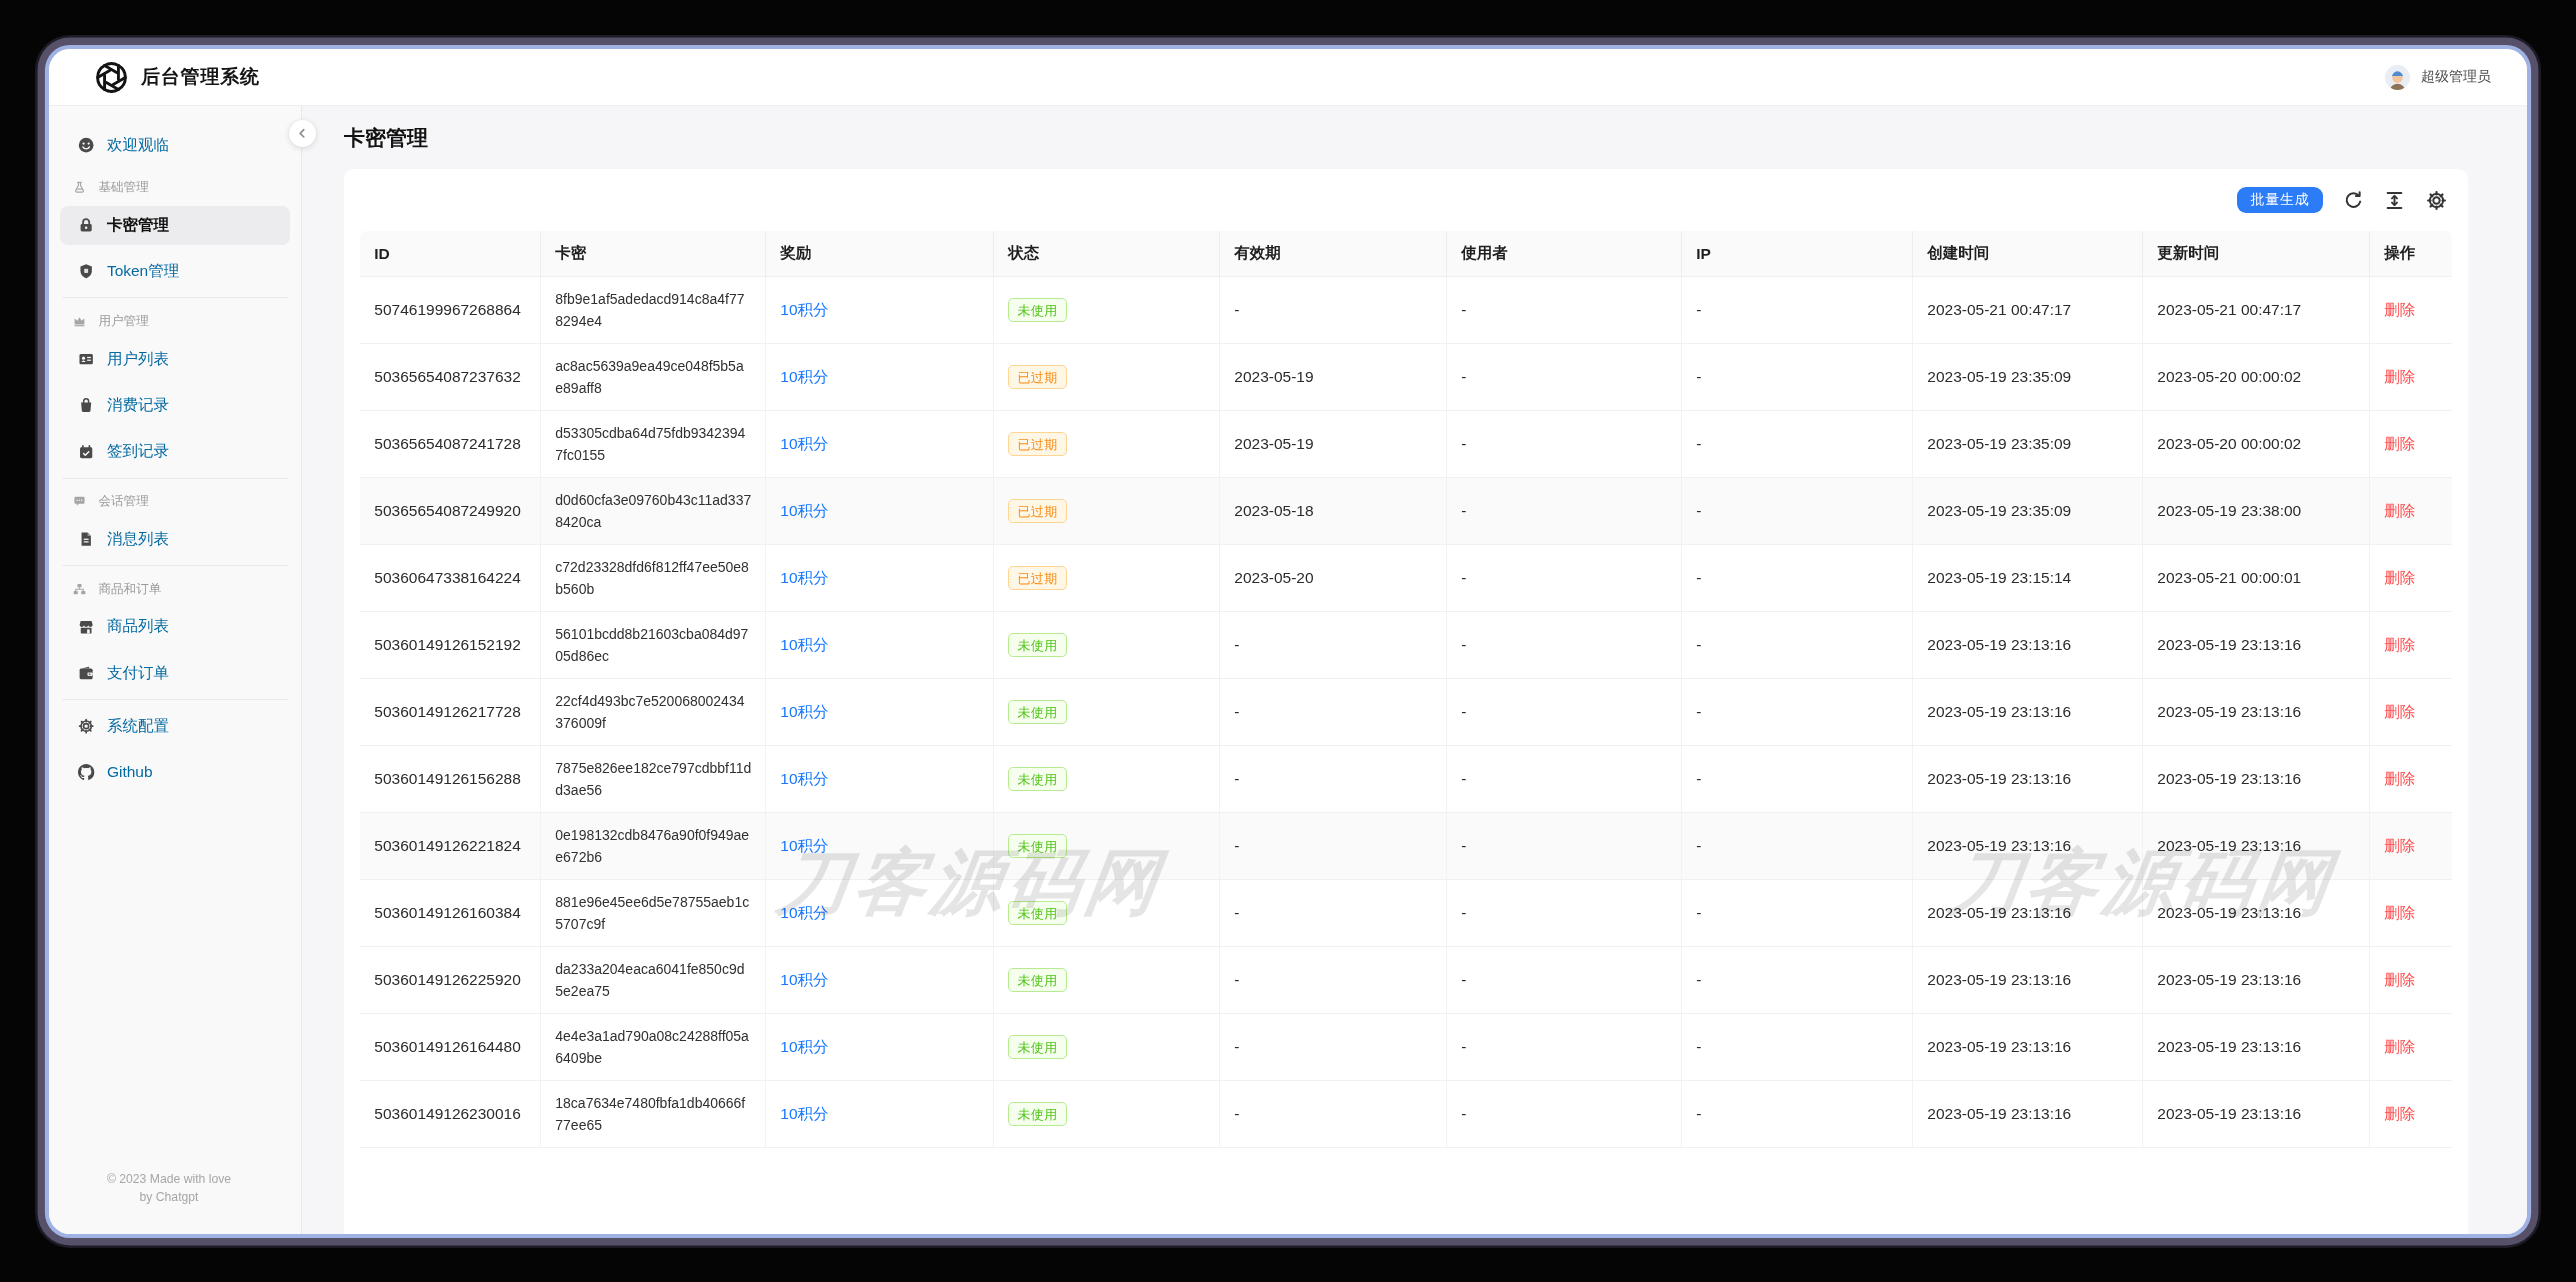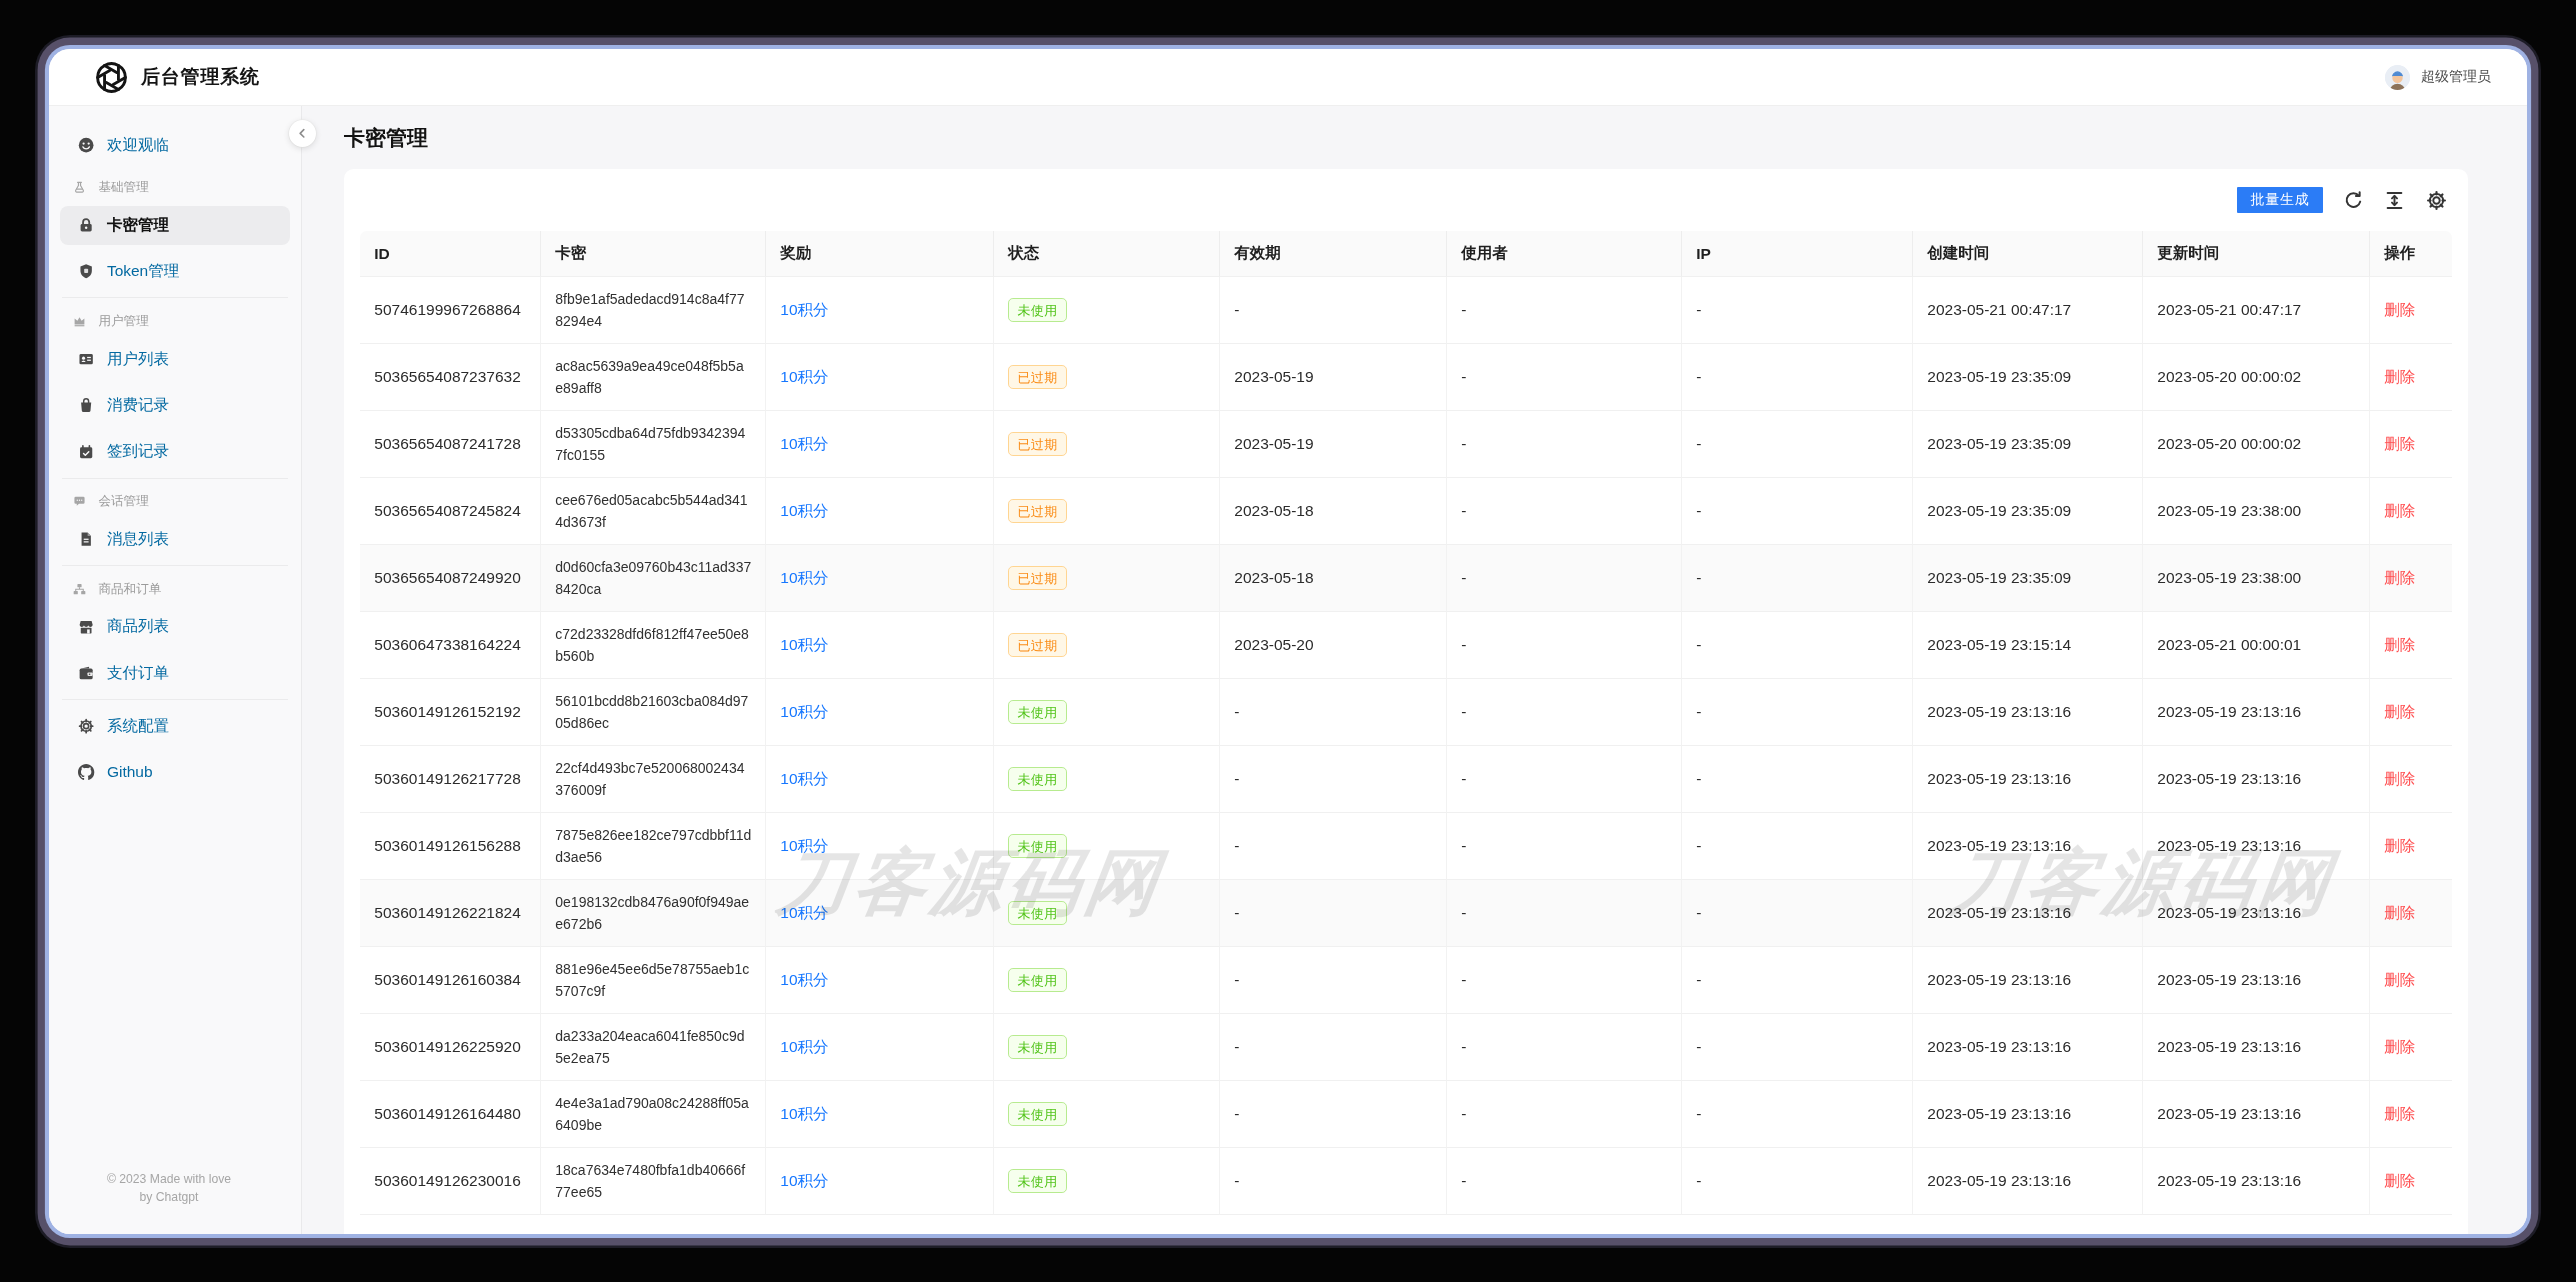--- a/index.html
+++ b/index.html
@@ -74,21 +74,21 @@
   .page-title { margin: 18px 0 0 42px; font-size: 21px; font-weight: 700; color: #121212; flex: 0 0 auto; }
   .card {
     flex: 1; margin: 17px 59px -19.6px 42px; background: #ffffff;
     border-radius: 9.8px; padding: 0 16.3px; min-height: 0;
   }
 
   
   .toolbar { height: 62px; display: flex; align-items: center; justify-content: flex-end; gap: 20.4px; padding: 0 4.9px; }
   .btn-primary {
     height: 26px; padding: 0 13px; background: #2b7cf6; color: #fff; border: none;
-    border-radius: 1px; font-size: 14px; font-family: Liberation Serif, serif; cursor: pointer; letter-spacing: 0.8px;
+    border-radius: 9px; font-size: 14px; font-family: Liberation Serif, serif; cursor: pointer; letter-spacing: 0.8px;
     display: inline-flex; align-items: center;
   }
   .tool-btn { width: 21px; height: 21px; color: #343434; cursor: pointer; display: flex; align-items: center; justify-content: center; }
 
   
   table { width: 100%; border-collapse: separate; border-spacing: 0; table-layout: fixed; font-size: 15.5px; color: #2b2b2b; }
   thead th {
     background: #fafafa; height: 46px; padding: 0 14px; text-align: left;
     font-weight: 600; color: #1f1f1f; border-bottom: 0.8px solid #f0f0f0; border-right: 0.8px solid #ededed;
   }
@@ -424,32 +424,20 @@
     <td class="c-key">d53305cdba64d75fdb93423947fc0155</td>
     <td><a class="link-blue c-reward">10积分</a></td>
     <td><span class="badge c-status warning">已过期</span></td>
     <td class="c-valid">2023-05-19</td>
     <td class="c-user">-</td>
     <td class="c-ip">-</td>
     <td class="c-created">2023-05-19 23:35:09</td>
     <td class="c-updated">2023-05-20 00:00:02</td>
     <td><a class="link-red c-del">删除</a></td>
   </tr>
-                <tr>
-    <td class="c-id">50365654087245824</td>
-    <td class="c-key">cee676ed05acabc5b544ad3414d3673f</td>
-    <td><a class="link-blue c-reward">10积分</a></td>
-    <td><span class="badge c-status warning">已过期</span></td>
-    <td class="c-valid">2023-05-18</td>
-    <td class="c-user">-</td>
-    <td class="c-ip">-</td>
-    <td class="c-created">2023-05-19 23:35:09</td>
-    <td class="c-updated">2023-05-19 23:38:00</td>
-    <td><a class="link-red c-del">删除</a></td>
-  </tr>
                 <tr class="hl">
     <td class="c-id">50365654087249920</td>
     <td class="c-key">d0d60cfa3e09760b43c11ad3378420ca</td>
     <td><a class="link-blue c-reward">10积分</a></td>
     <td><span class="badge c-status warning">已过期</span></td>
     <td class="c-valid">2023-05-18</td>
     <td class="c-user">-</td>
     <td class="c-ip">-</td>
     <td class="c-created">2023-05-19 23:35:09</td>
     <td class="c-updated">2023-05-19 23:38:00</td>

